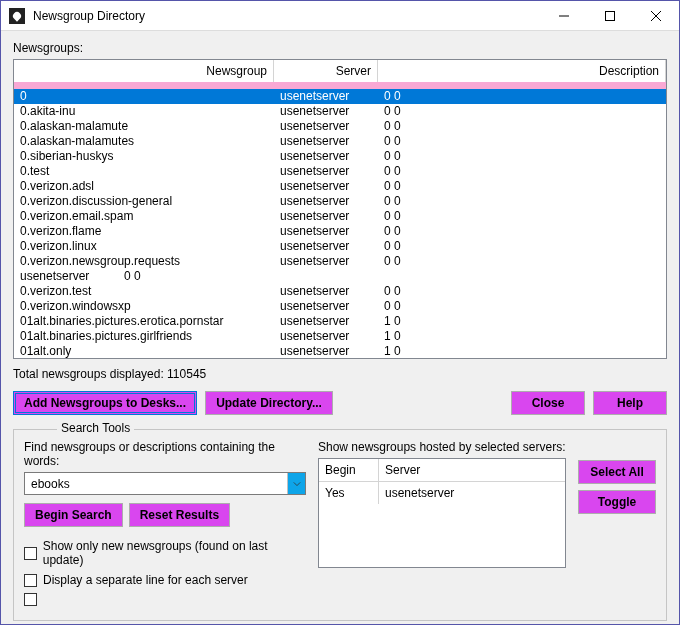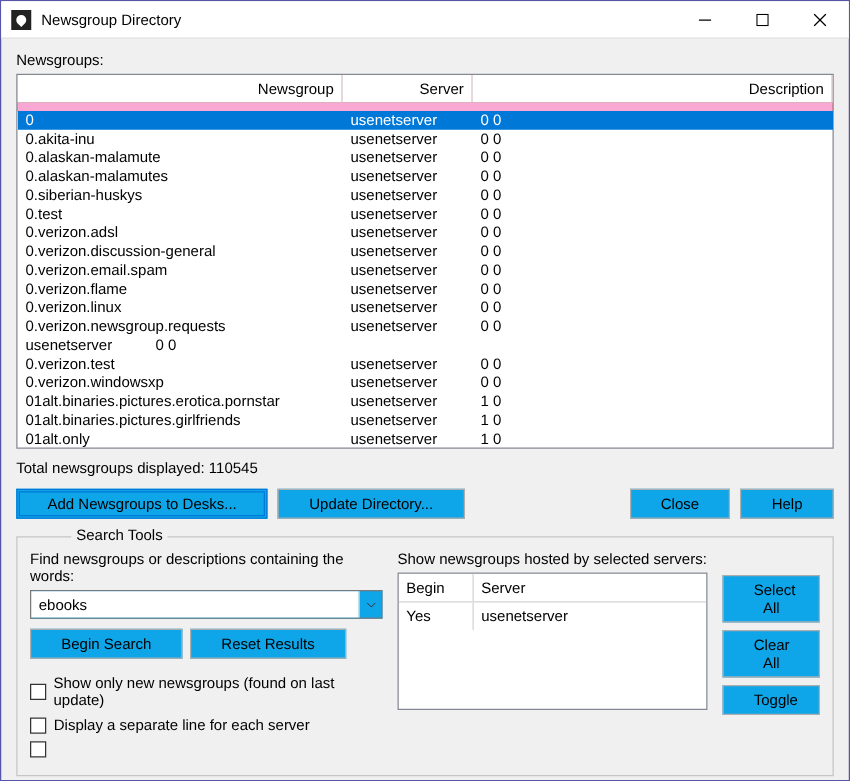--- a/index.html
+++ b/index.html
@@ -23,21 +23,21 @@
   .grid-body::-webkit-scrollbar-thumb { background: #cdcdcd; border: 1px solid #b0b0b0; }
   .grid-body::-webkit-scrollbar-button { background: #f0f0f0; height: 17px; border: 1px solid #d0d0d0; }
   .row { display: flex; height: 15px; line-height: 15px; }
   .row.selected { background: #0078d7; color: #fff; }
   .row .cell { padding: 0 6px; overflow: hidden; white-space: nowrap; }
   .c-ng { width: 260px; }
   .c-srv { width: 104px; }
   .c-desc { flex: 1; }
   .status { margin: 8px 0 10px 0; }
   .btnrow { display: flex; gap: 8px; margin-bottom: 14px; }
-  .btn { background: #0ea5e9; border: 1px solid #adadad; padding: 4px 24px; min-width: 74px; text-align: center; cursor: default; }
+  .btn { background: #d946ef; border: 1px solid #adadad; padding: 4px 10px; min-width: 74px; text-align: center; cursor: default; font-weight: bold; }
   .btn.focus { border: 1px solid #0078d7; outline: 1px solid #0078d7; outline-offset: -3px; }
   .btn.wide { min-width: 168px; text-align: center; }
   .btn.mid { min-width: 128px; }
   .spacer { flex: 1; }
   .fieldset { border: 1px solid #c5c5c5; padding: 10px 10px 8px 10px; position: relative; flex: 1; }
   .fieldset .legend { position: absolute; top: -9px; left: 14px; background: #f0f0f0; padding: 0 4px; margin-left: 29px; }
   .searchgrid { display: flex; gap: 12px; }
   .searchleft { width: 282px; display: flex; flex-direction: column; }
   .combo { display: flex; border: 1px solid #7a7a7a; background: #0ea5e9; height: 23px; margin-top: 4px; margin-bottom: 8px; }
   .combo input { flex: 1; border: none; padding: 0 6px; outline: none; font-size:12px; }
@@ -240,19 +240,18 @@
                 <div class="srow">
                   <div class="scell sc-show">Yes</div>
                   <div class="scell sc-srv">usenetserver</div>
                 </div>
               </div>
           </div>
         </div>
 
         <div class="searchright">
           <div class="btn">Select All</div>
-          <div class="btn">Clear All</div>
           <div class="btn">Toggle</div>
         </div>
       </div>
     </div>
   </div>
 </div>
 
 </body></html>

